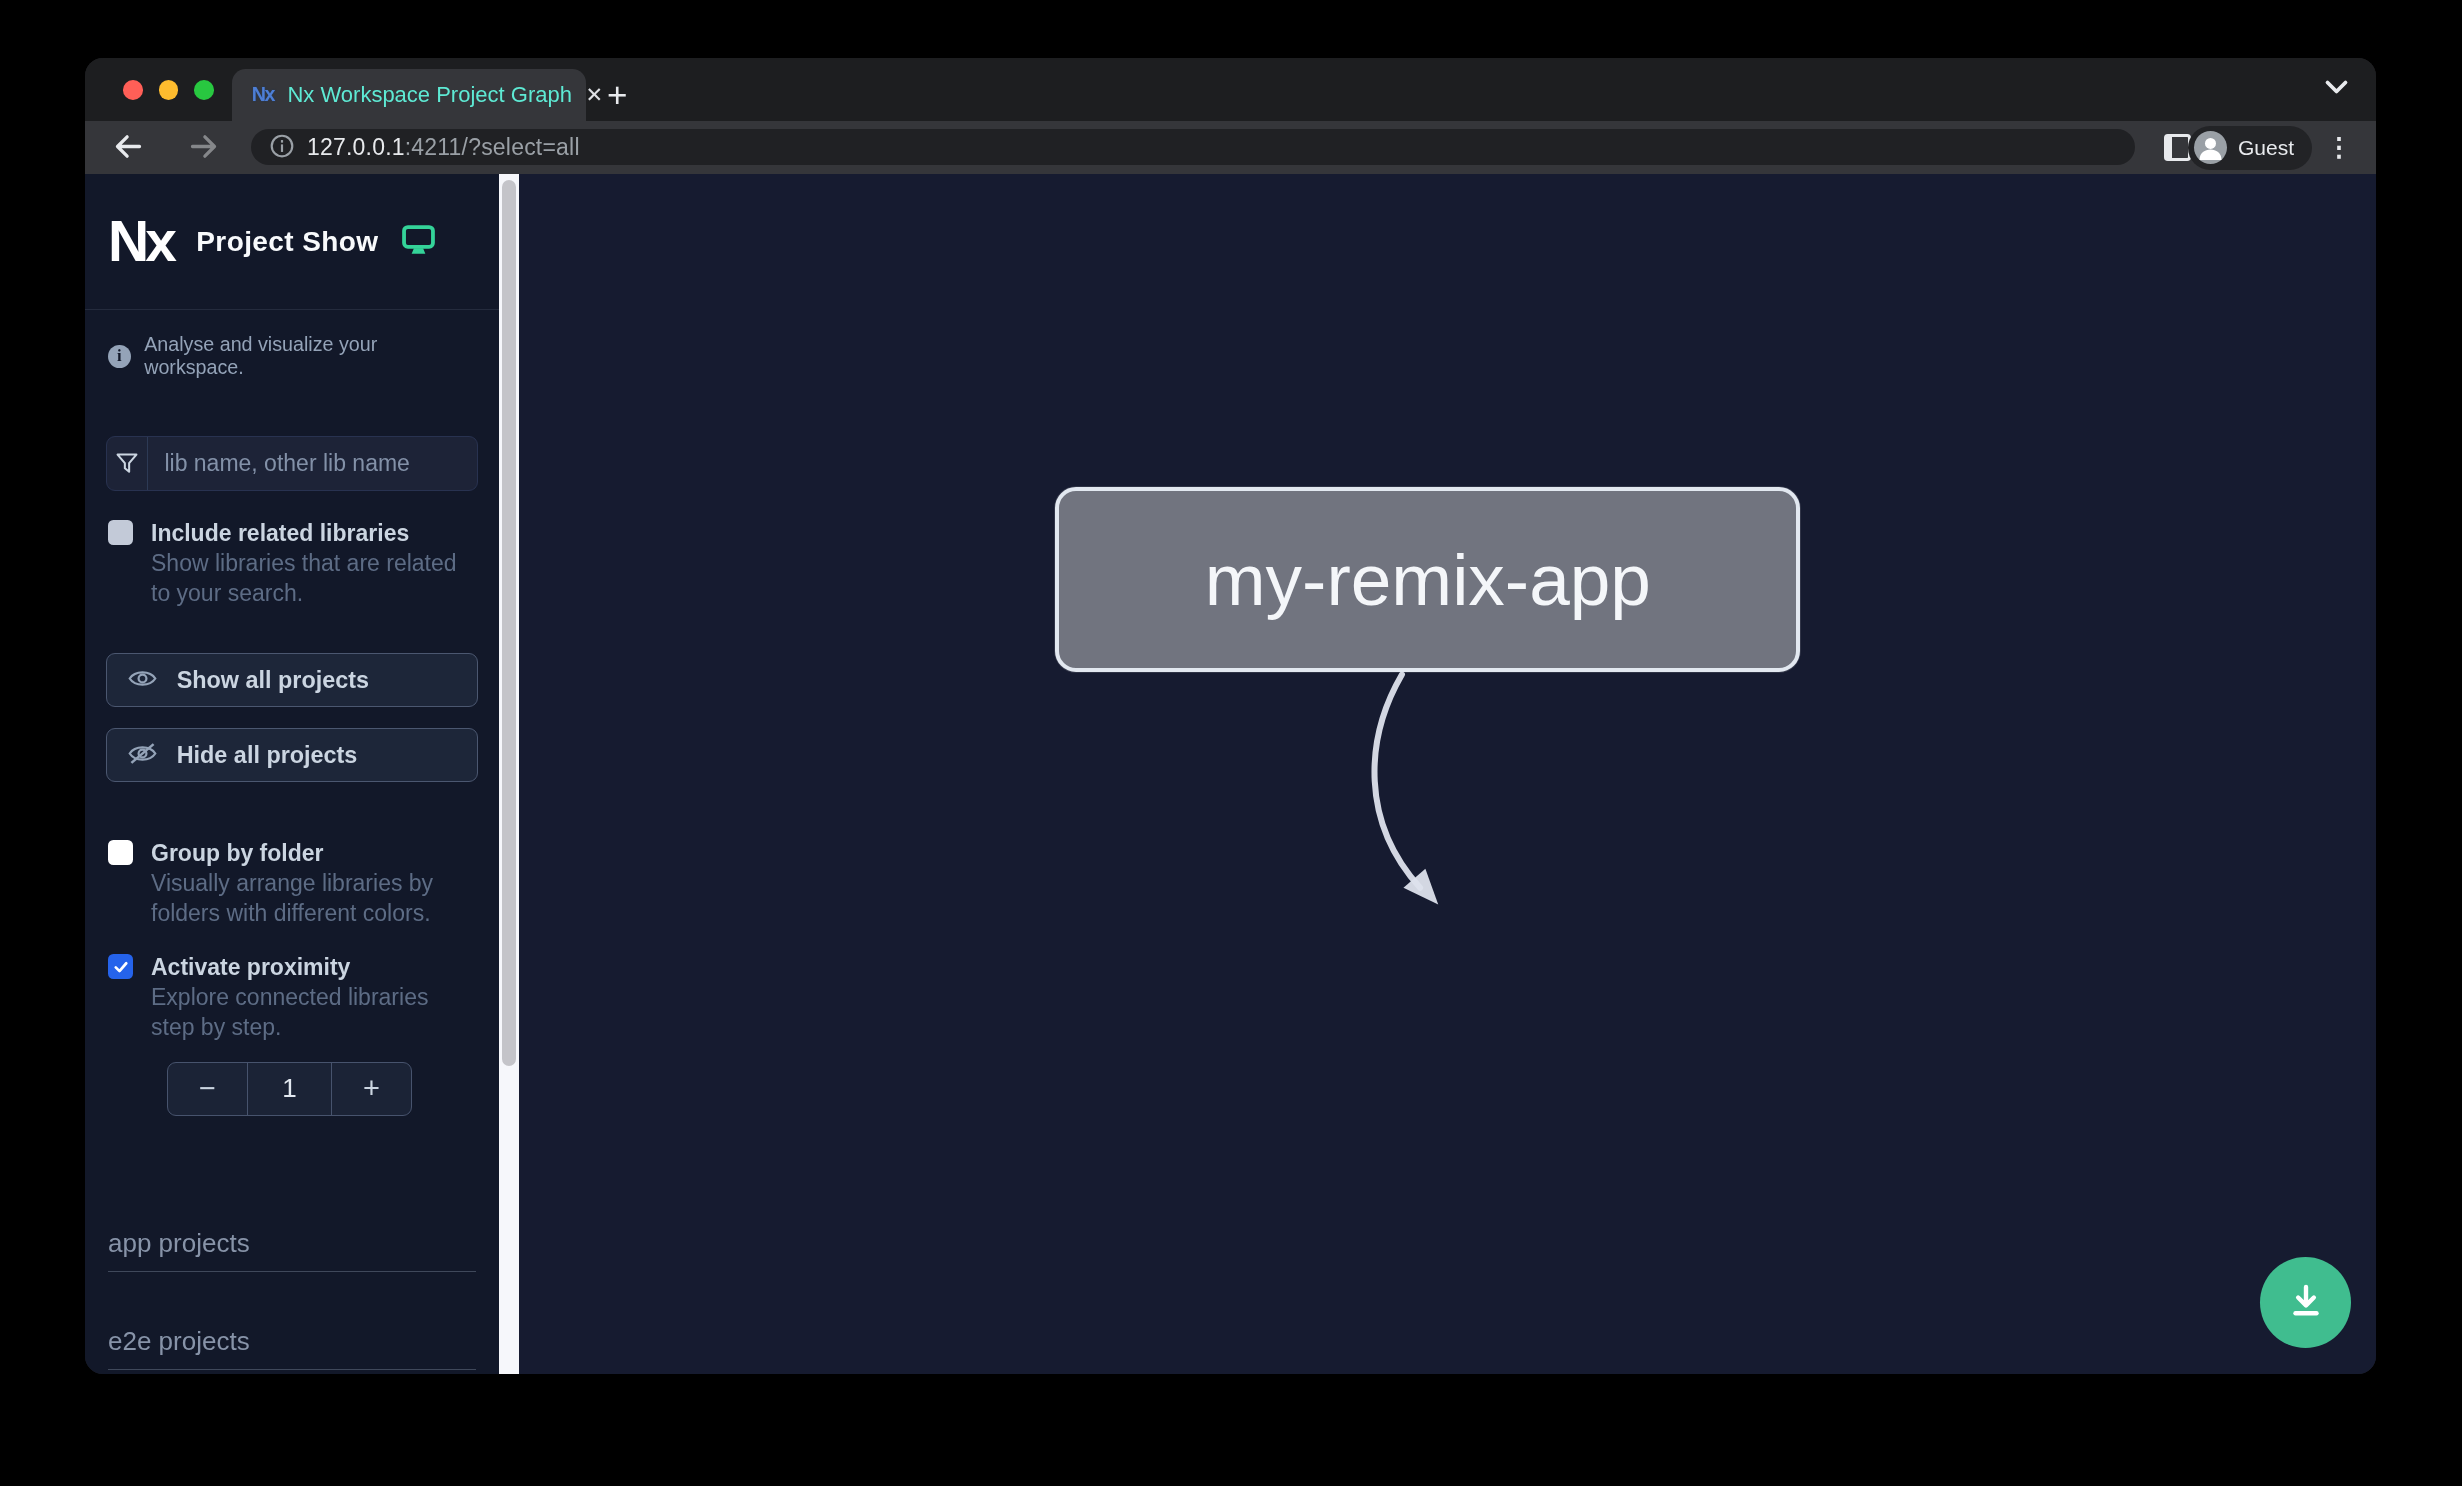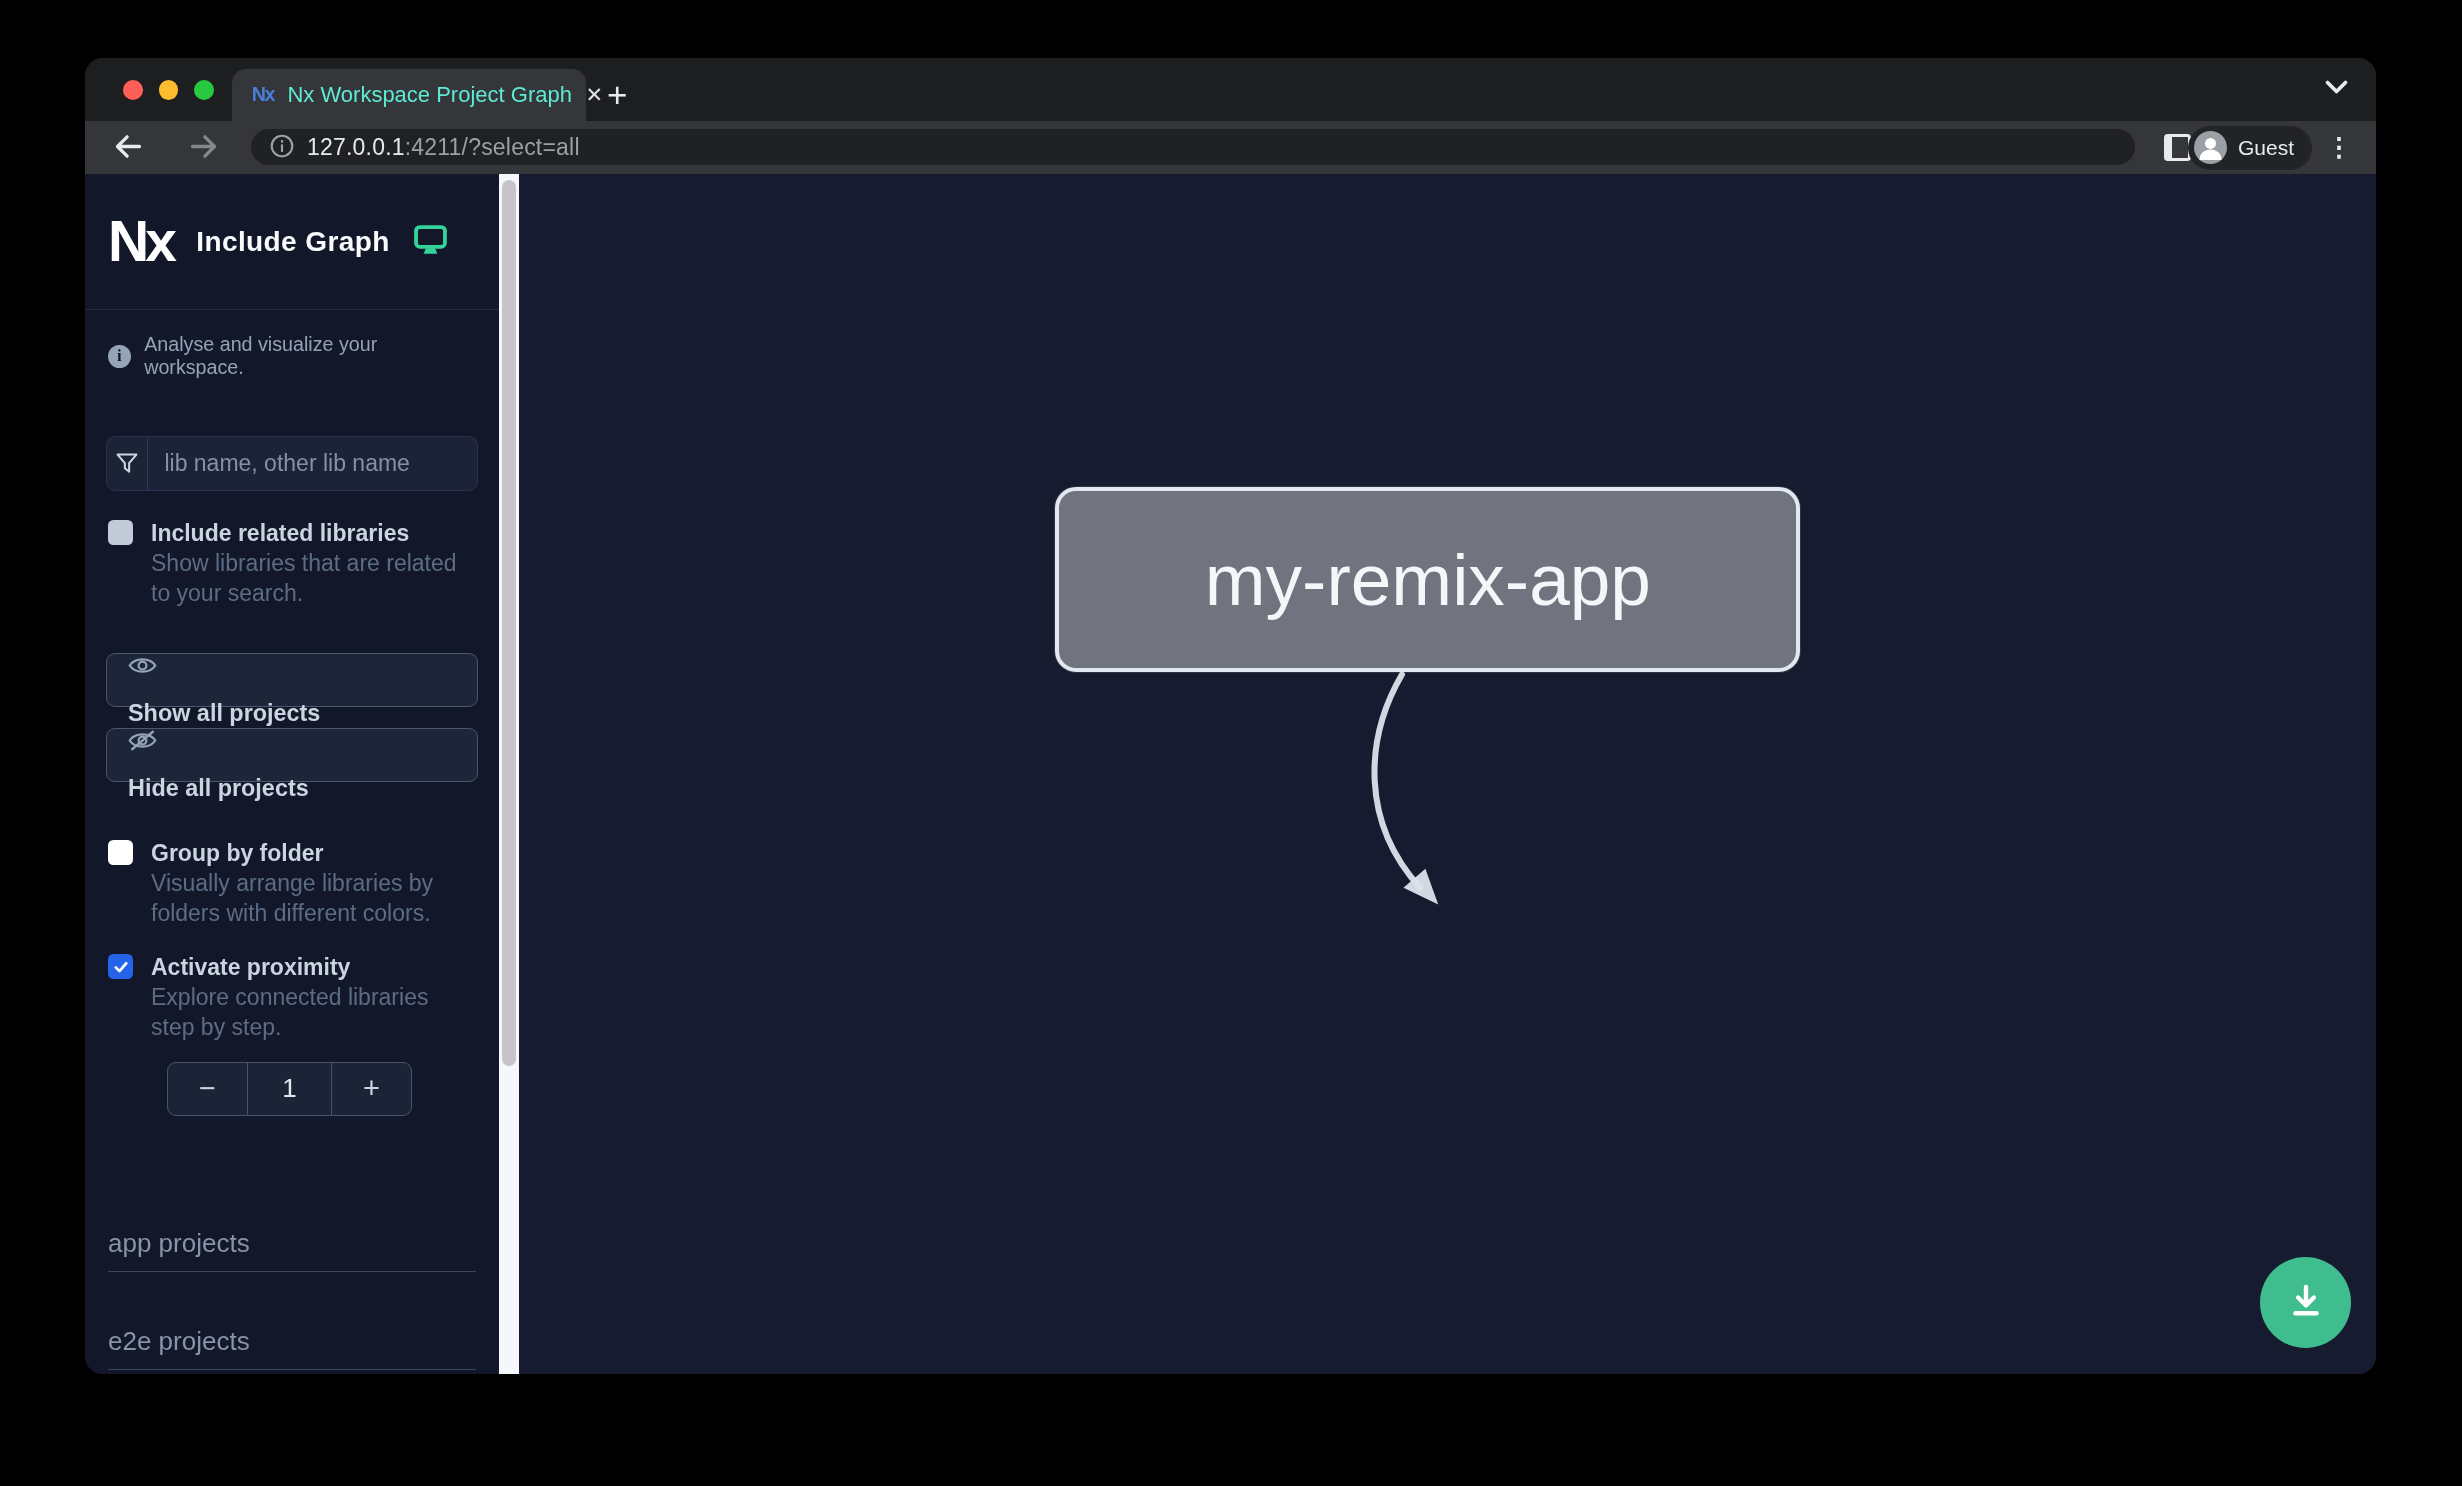--- a/index.html
+++ b/index.html
@@ -71,21 +71,21 @@
   .opt { display:flex; gap:18px; padding:0 23px; }
   .opt-0 { margin-top:27px; } .opt-1 { margin-top:56px; } .opt-2 { margin-top:24px; }
   .cbox { width:25px; height:25px; border-radius:5.3px; flex:none; margin-top:2.3px; }
   .cbox.gray { background:#c3cad8; }
   .cbox.white { background:#ffffff; }
   .cbox.checked { background:#2563eb; display:flex; align-items:center; justify-content:center; }
   .opt-text { width:333px; }
   .opt-label { color:#cbd5e1; font-size:23px; font-weight:600; line-height:30px; }
   .opt-desc { color:#5d6c85; font-size:23px; line-height:30px; margin-top:0px; }
   .sb-btn { margin:0 21px; height:54px; background:#1d2639; border:1.5px solid #4b5770; border-radius:9px;
-    display:flex; align-items:flex-start; gap:19.7px; padding:0 21px; cursor:pointer;flex-direction:column; }
+    display:flex; align-items:center; gap:19.7px; padding:0 21px; cursor:pointer; }
   .sb-btn.first { margin-top:45px; } .sb-btn.second { margin-top:21px; }
   .sb-btn-label { color:#cbd5e1; font-size:23.4px; font-weight:600; }
   .stepper { margin:19.7px 0 0 82px; width:245px; height:54px; display:flex;
     border:1.5px solid #47536d; border-radius:9px; overflow:hidden; background:#1b2336; }
   .step-btn { width:79px; display:flex; align-items:center; justify-content:center;
     color:#cbd5e1; font-size:29px; }
   .step-val { flex:1; display:flex; align-items:center; justify-content:center;
     color:#e2e8f0; font-size:26px; border-left:1.5px solid #47536d; border-right:1.5px solid #47536d; }
   .section { margin:112px 23px 0; padding-bottom:12px; border-bottom:1.5px solid rgba(148,163,184,.35); }
   .section + .section { margin-top:54px; }
@@ -164,21 +164,21 @@
       <span class="guest-label">Guest</span>
     </div>
     <span class="dots">⋮</span>
   </div>
 
   <div class="content">
 
     <aside class="sidebar">
       <div class="sb-header">
         <span class="nx-logo">Nx</span>
-        <span class="sb-title">Include Graph</span>
+        <span class="sb-title">Project Show</span>
         <span>
           <svg width="35" height="32" viewBox="0 0 46 42">
               <rect x="4" y="4" width="38" height="26" rx="5" fill="none" stroke="#34d399" stroke-width="5"></rect>
               <path d="M17 32 h12 l3 7 h-18 z" fill="#34d399"></path>
             </svg>
         </span>
       </div>
 
       <div class="tagline-row">
         <span class="info-icon">i</span>

